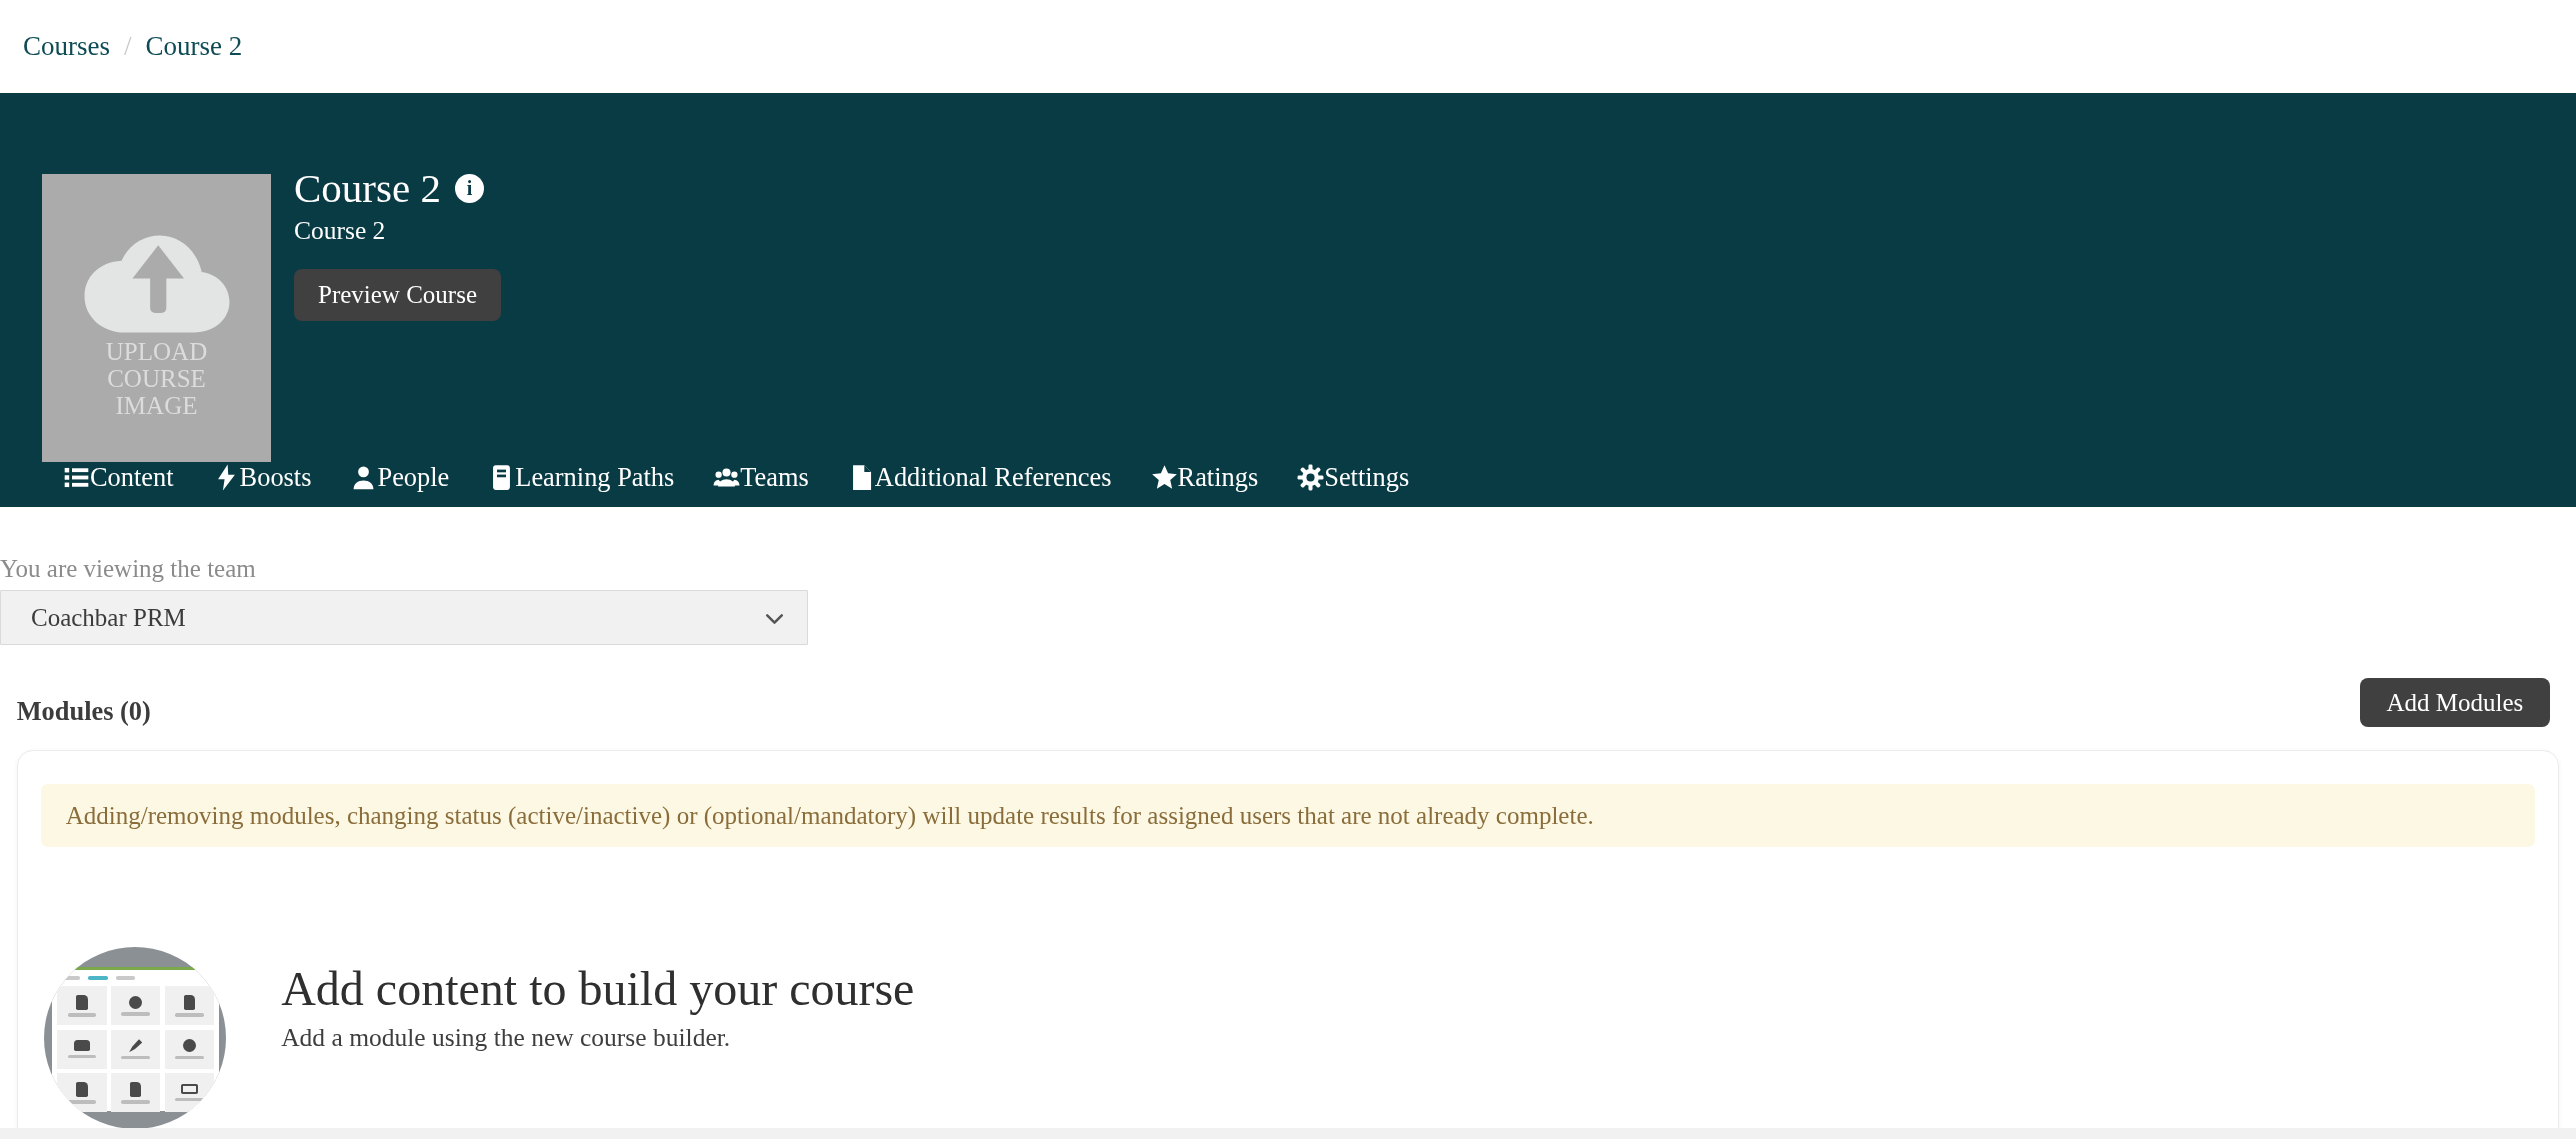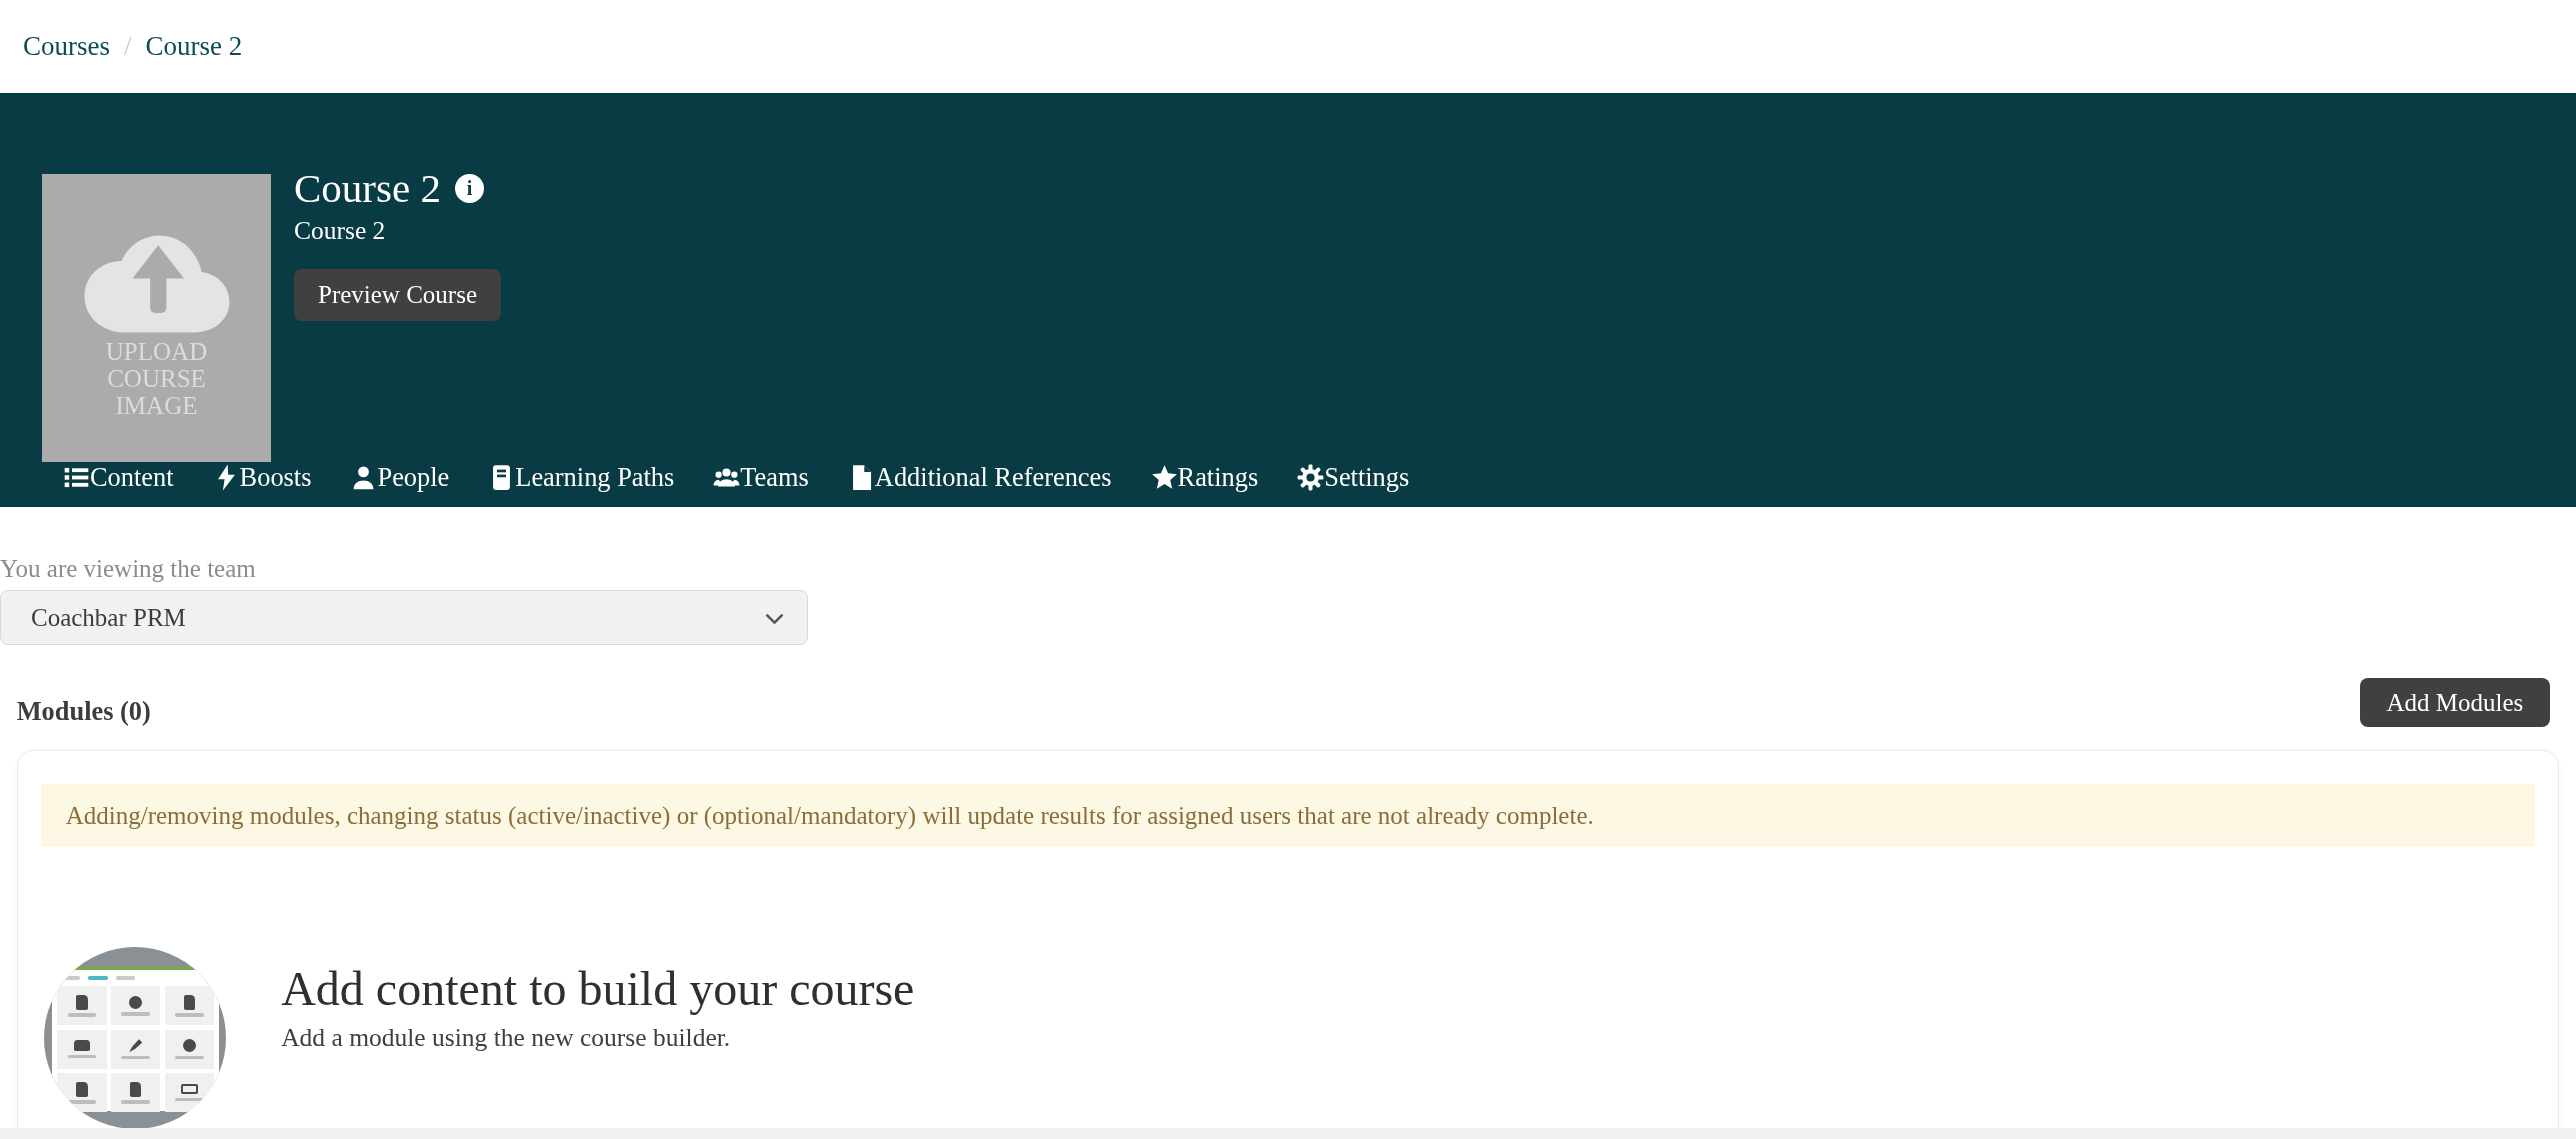--- a/index.html
+++ b/index.html
@@ -33,34 +33,34 @@
   .nav-item .nav-icon { display:flex; align-items:center; }
   .nav-item svg { width:27px; height:27px; display:block; }
 
   
   .team-row { display:flex; justify-content:flex-start; padding:48px 26.4px 0 0; }
   .team-col { width:808px; }
   .team-label { color:#8b8b8b; font-size:25px; }
   .team-select-wrap { position:relative; margin-top:7px; }
   .team-select {
     width:100%; height:55px; appearance:none; -webkit-appearance:none; -moz-appearance:none;
-    background:#f1f1f1; border:1.8px solid #d9d9d9; border-radius:8px;
+    background:#f1f1f1; border:1.8px solid #d9d9d9; border-radius:1px;
     font-family:"Liberation Serif","DejaVu Serif",serif; font-size:25px; color:#3c3c3c;
     padding:0 62px 0 30px; cursor:pointer;
   }
   .chevron { position:absolute; right:21px; top:16px; pointer-events:none; }
 
   
   .modules-row { display:flex; justify-content:space-between; align-items:flex-end; padding:0 26.4px 0 16.7px; margin-top:33px; }
   .modules-heading { font-size:26.4px; font-weight:bold; color:#3c3c3c; }
   .add-modules-btn { padding:10.6px 26.4px; }
 
   
   .card { margin:23px 16.7px 0; height:398px; background:#fff; border:1.8px solid #ececec; border-radius:16px; box-shadow:0 1.8px 5.3px rgba(0,0,0,0.05); padding:33px 23px 0; }
-  .warning-box { background:#fcf8e3; border-radius:0; color:#8a6d3b; font-size:25px; height:63px; display:flex; align-items:center; padding:0 25px; }
+  .warning-box { background:#fcf8e3; border-radius:7px; color:#8a6d3b; font-size:25px; height:63px; display:flex; align-items:center; padding:0 25px; }
 
   .empty-row { display:flex; align-items:flex-start; margin-top:100px; padding-left:3.5px; }
   .builder-circle { width:182px; height:182px; border-radius:50%; background:#8b9095; overflow:hidden; position:relative; flex:none; }
   .mini-card { position:absolute; left:8px; top:19.4px; width:167px; height:144px; background:#fff; border-top:3.5px solid #7aa94c; padding:4.4px 5.3px 5.3px; }
   .mini-tabs { display:flex; gap:8px; margin:1.8px 0 6.2px 3.5px; align-items:flex-start; }
   .mini-tab { width:19.4px; height:4.4px; background:#c9c9c9; border-radius:1.8px; }
   .mini-tab.active { background:#4db6c6; box-shadow:0 6.2px 0 -2.6px #8bc34a; }
   .mini-grid { display:grid; grid-template-columns:repeat(3,1fr); gap:4.4px; }
   .mini-tile { background:#f0f0f0; height:39px; display:flex; flex-direction:column; align-items:center; justify-content:center; gap:3.5px; }
   .tshape { background:#4a4a4a; }

